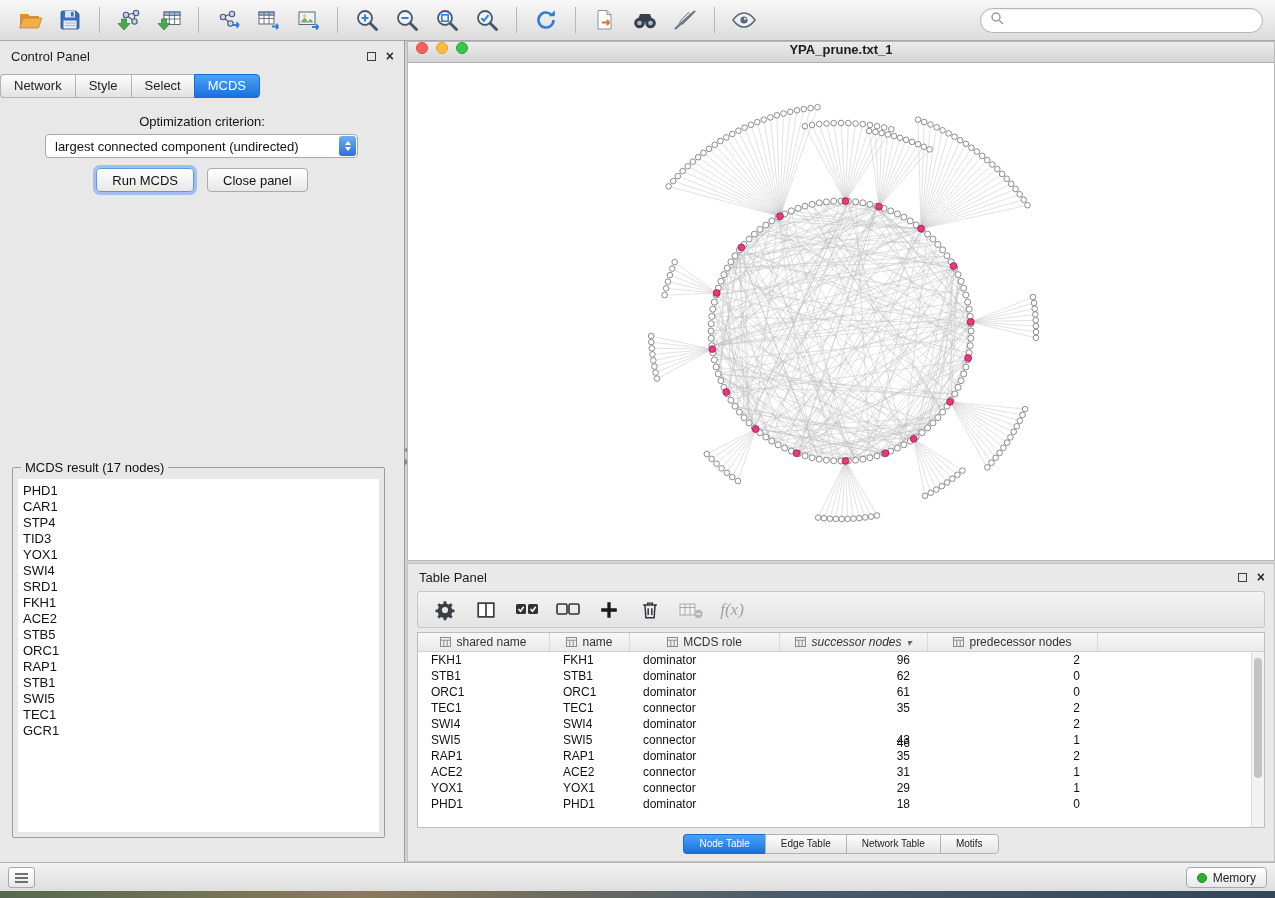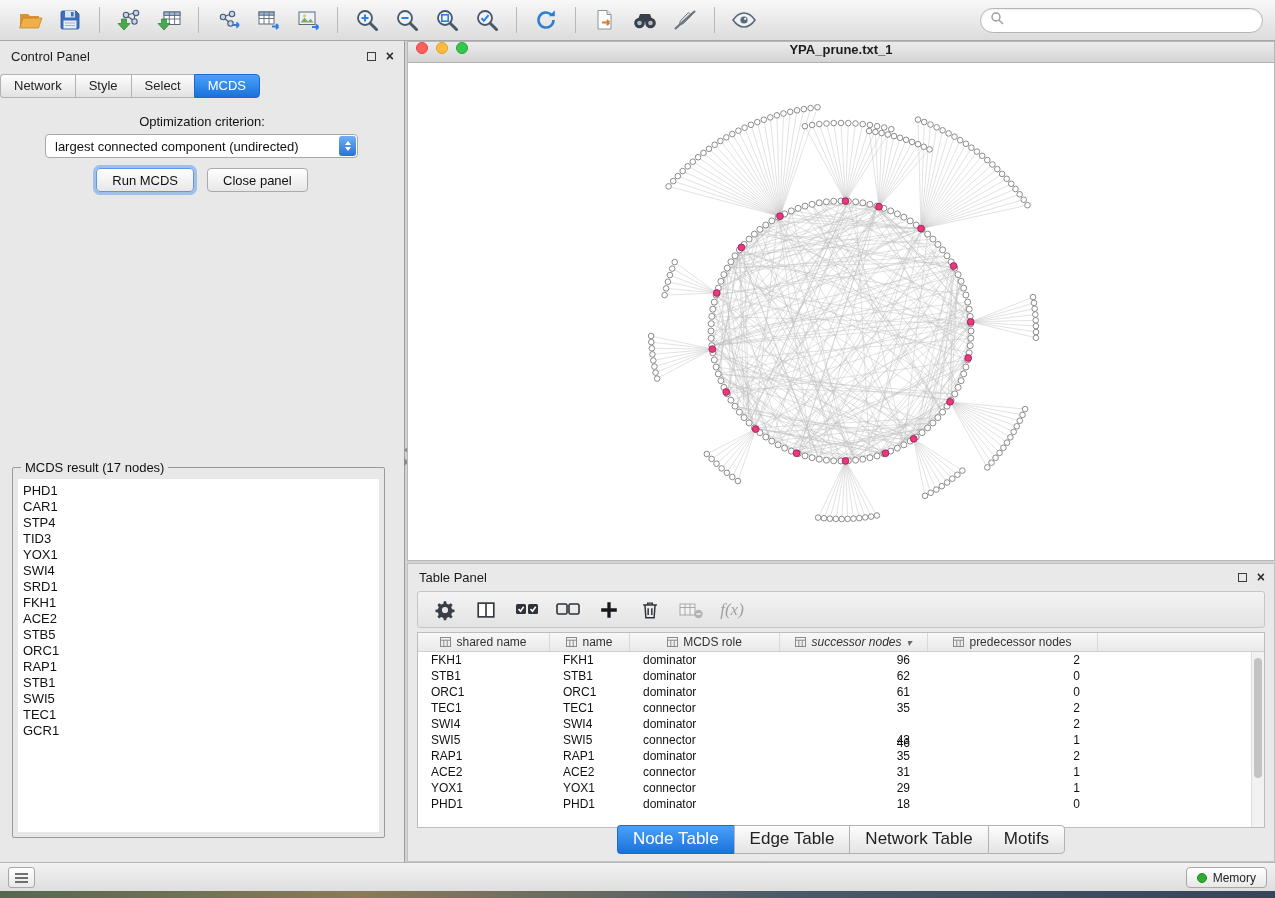--- a/index.html
+++ b/index.html
@@ -90,21 +90,21 @@
   .th { display:flex; align-items:center; justify-content:center; gap:5px; font-size:12px; color:#333;
     border-right:1px solid #d9d9d9; height:100%; }
   .th .sortarrow { color:#666; font-size:10px; }
   .tbody { position:relative; }
   .tr { display:flex; height:16px; align-items:center; }
   .td { display:flex; align-items:center; height:100%; font-size:12px; color:#111; padding-left:13px; overflow:hidden; }
   .td.num { justify-content:flex-end; padding-right:18px; padding-left:0; }
   .vscroll { position:absolute; right:0; top:19px; bottom:0; width:13px; background:#f2f2f2; border-left:1px solid #ddd; }
   .vthumb { position:absolute; left:2px; right:2px; top:6px; height:120px; background:#c3c3c3; border-radius:5px; }
   .tp-tabs { position:absolute; bottom:7px; left:0; width:100%; display:flex; justify-content:center; }
-  .bt-tab { padding:3px 15px 4px; font-size:17px; color:#222; background:linear-gradient(#fdfdfd,#e4e4e4);
+  .bt-tab { padding:3px 15px 4px; font-size:10px; color:#222; background:linear-gradient(#fdfdfd,#e4e4e4);
     border:1px solid #b2b2b2; border-right:none; cursor:default; }
   .bt-tab:first-child { border-radius:4px 0 0 4px; }
   .bt-tab:last-child { border-radius:0 4px 4px 0; border-right:1px solid #b2b2b2; }
   .bt-tab.active { background:linear-gradient(#4aa2f7,#1a71dd); color:#fff; border-color:#1a6bd0; }
 
   
   .statusbar { position:absolute; left:0; top:862px; width:1275px; height:29px;
     background:linear-gradient(#f2f2f2,#dedede); border-top:1px solid #b4b4b4; }
   .menu-btn { position:absolute; left:8px; top:4px; width:27px; height:21px; border:1px solid #a8a8a8;
     border-radius:3px; background:linear-gradient(#fff,#e8e8e8); display:flex; align-items:center; justify-content:center; }

